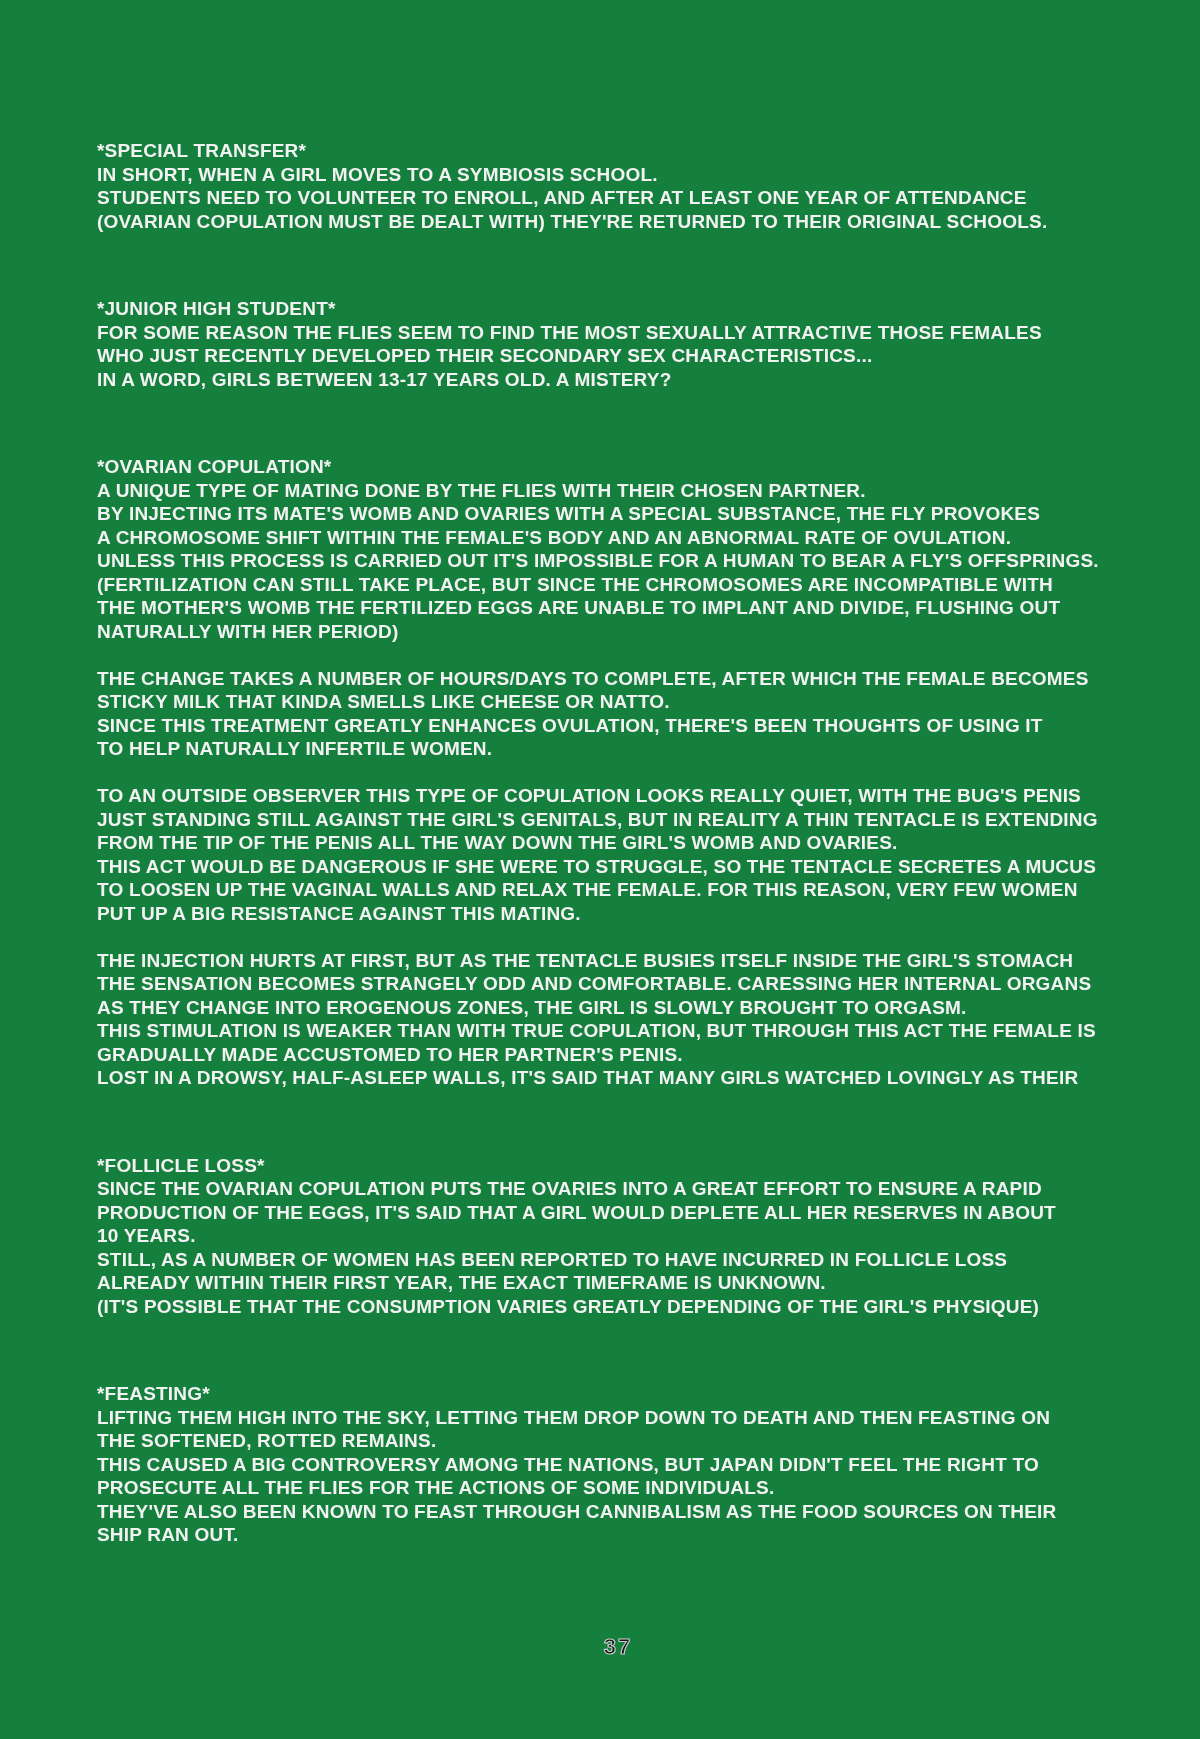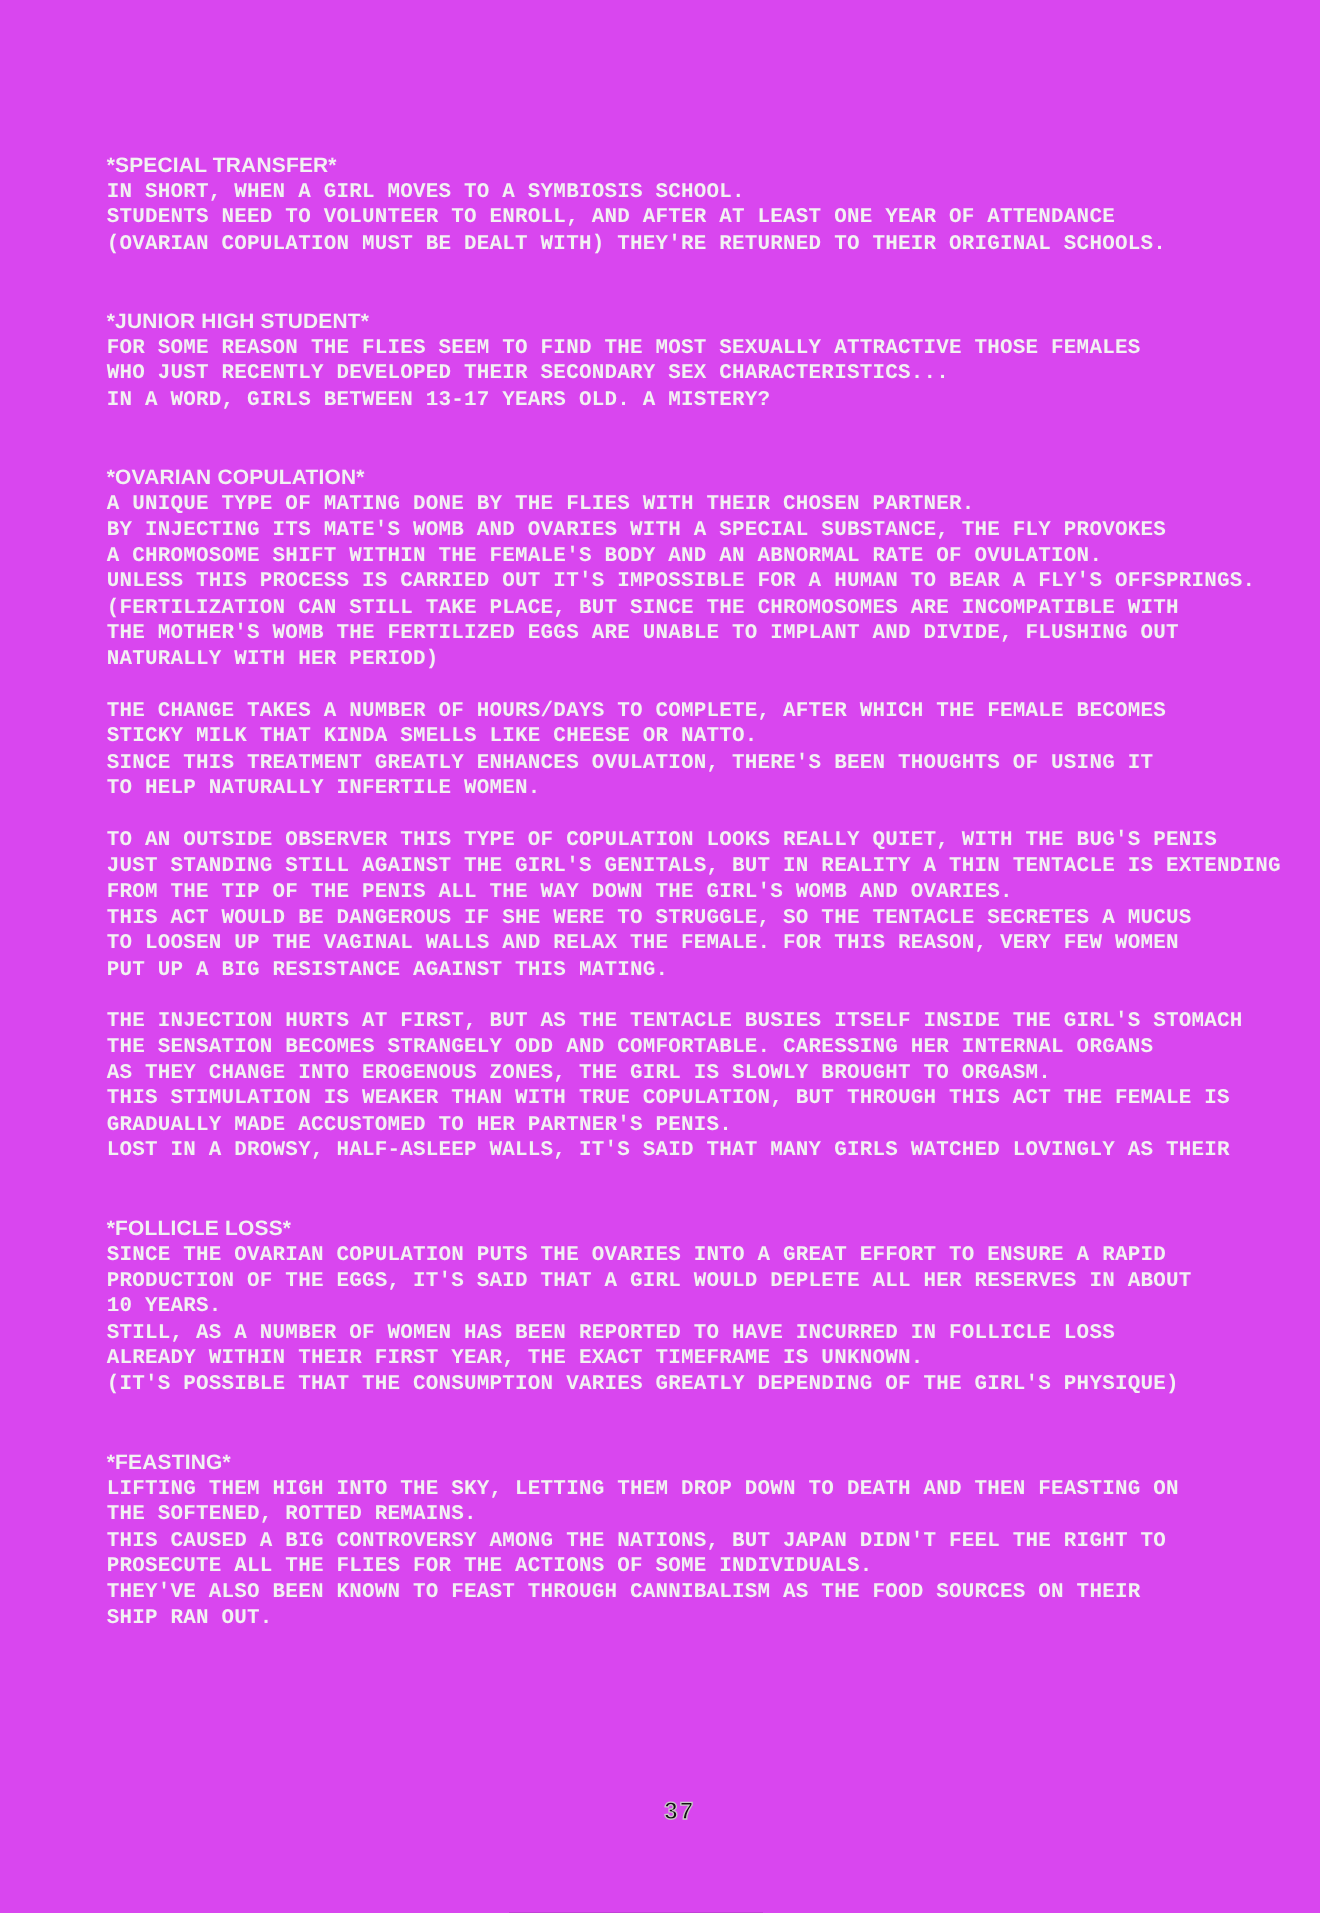--- a/index.html
+++ b/index.html
@@ -10,47 +10,46 @@
   body {
     width: 1200px;
     height: 1739px;
     position: relative;
     overflow: hidden;
     font-family: "Liberation Sans", "DejaVu Sans", sans-serif;
   }
   .page {
     position: absolute;
     inset: 0;
-    background: #d946ef;
+    background: #15803d;
   }
   .text-column {
     position: absolute;
     left: 97px;
     top: 139px;
     width: 1080px;
     color: #f2f2f2;
     font-weight: 700;
     font-size: 19px;
     line-height: 23.5px;
     letter-spacing: 0.2px;
   }
   .section { margin: 0; }
-  .section.has-heading { margin-top: 48px; }
+  .section.has-heading { margin-top: 64px; }
   .section.no-heading { margin-top: 23.5px; }
   .section:first-child { margin-top: 0; }
   .section-heading {
     margin: 0;
     font-size: inherit;
     font-weight: inherit;
     line-height: inherit;
     white-space: nowrap;
   }
   .text-line {
     white-space: nowrap;
-    font-family: Liberation Mono, monospace;
   }
   .page-number {
     position: absolute;
     top: 1634px;
     left: 18px;
     width: 1200px;
     text-align: center;
     font-size: 22px;
     font-weight: 700;
     letter-spacing: 2px;

